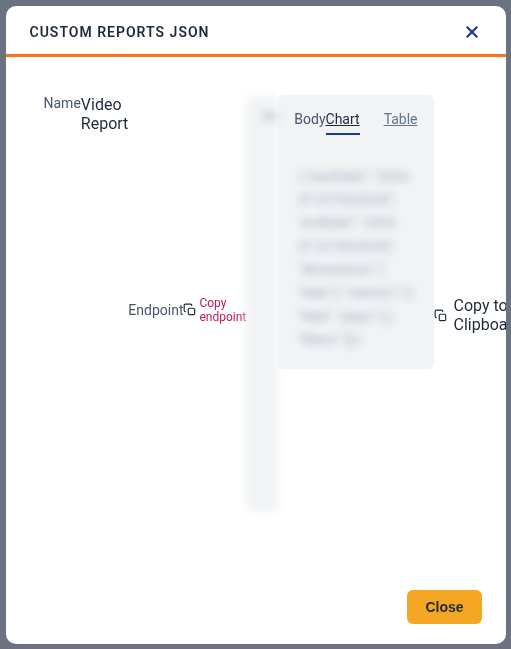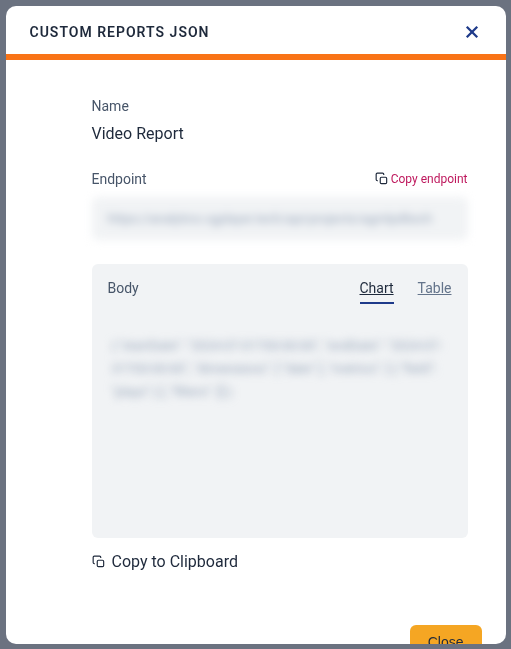--- a/index.html
+++ b/index.html
@@ -23,21 +23,21 @@
       height: 638px;
       display: flex;
       flex-direction: column;
       overflow: hidden;
     }
     .modal-header {
       display: flex;
       justify-content: space-between;
       align-items: center;
       padding: 16px 24px 12px 24px;
-      border-bottom: 6px solid #f97316;
+      border-bottom: 3px solid #f97316;
     }
     .modal-title {
       font-size: 14px;
       font-weight: 600;
       letter-spacing: 1px;
       color: #1e293b;
       text-transform: uppercase;
     }
     .close-icon {
       width: 20px;
@@ -45,22 +45,21 @@
       cursor: pointer;
       color: #1e3a8a;
       display: flex;
       align-items: center;
       justify-content: center;
     }
     .modal-body {
       padding: 38px;
       flex: 1;
       display: flex;
-      flex-direction: column;
-      margin-left: 48px;
+      flex-direction: row;
     }
     .field-label {
       font-size: 14px;
       color: #475569;
       margin-bottom: 10px;
     }
     .field-value {
       font-size: 16px;
       color: #1e293b;
       margin-bottom: 28px;
@@ -146,21 +145,21 @@
       display: flex;
       justify-content: flex-end;
     }
     .close-button {
       background: #f5a623;
       color: #1e293b;
       border: none;
       padding: 9px 18px;
       border-radius: 6px;
       font-size: 14px;
-      font-weight: 400;
+      font-weight: 700;
       cursor: pointer;
     }
   </style>
 </head>
 <body>
 
 <div class="modal">
   <div class="modal-header">
     <div class="modal-title">CUSTOM REPORTS JSON</div>
     <div class="close-icon">

